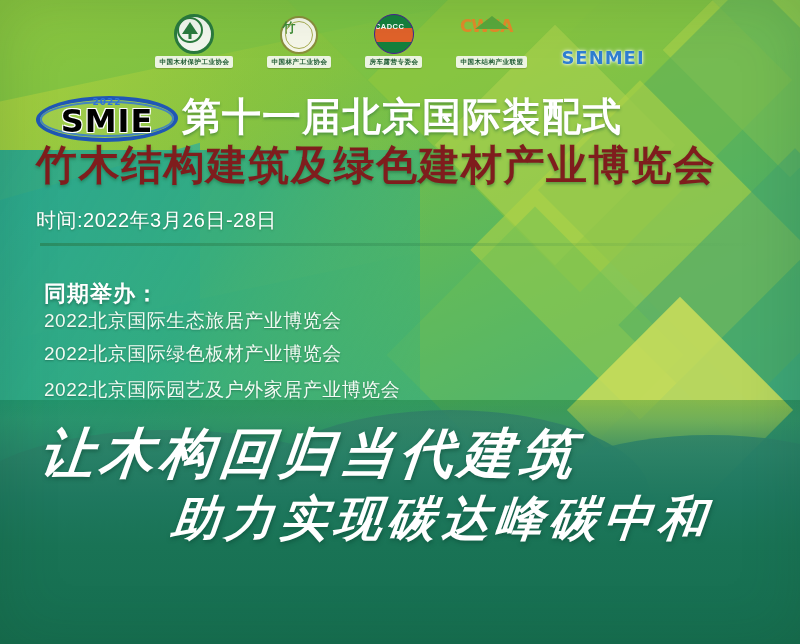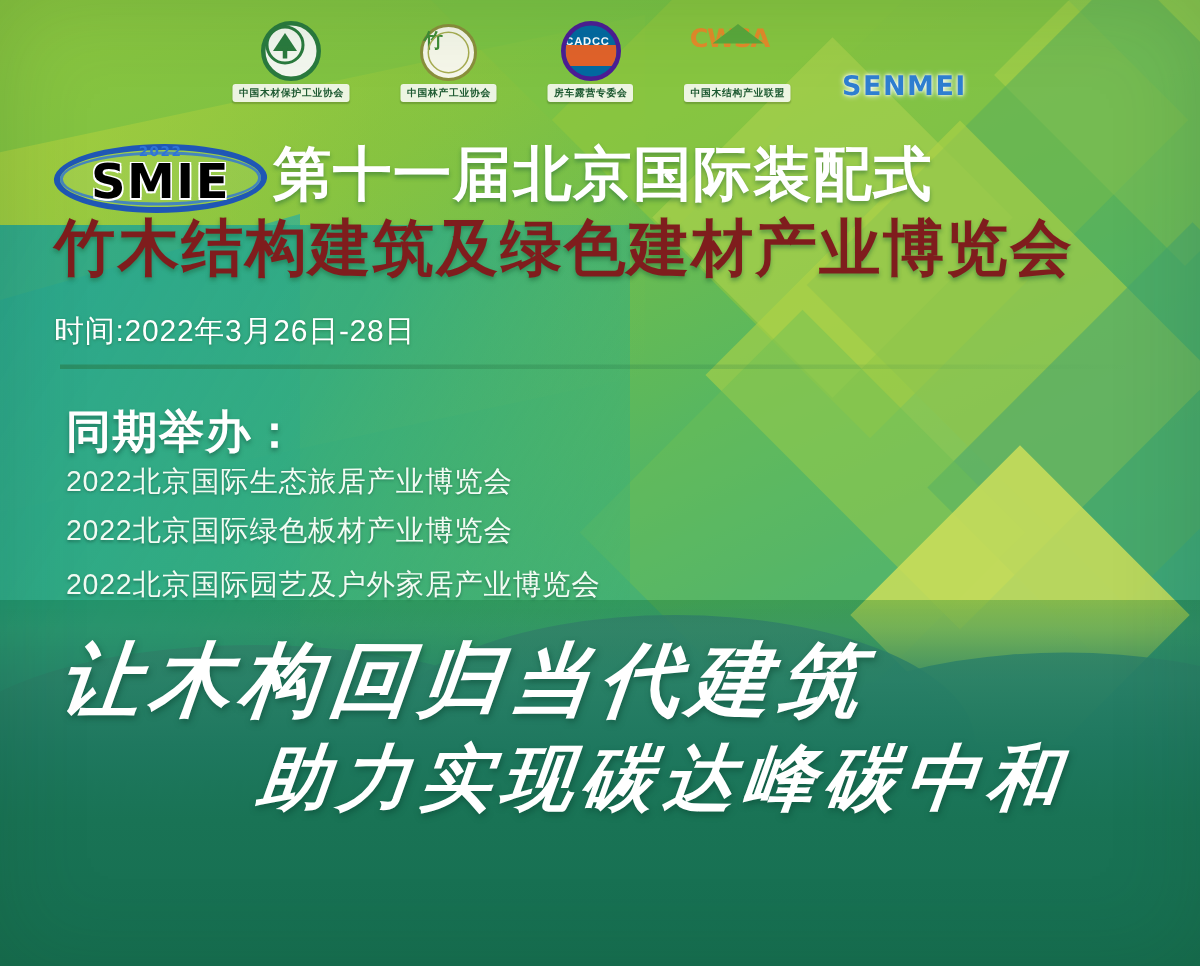--- a/index.html
+++ b/index.html
@@ -160,21 +160,21 @@
   .seal1 i:before{content:"";position:absolute;left:50%;top:3px;transform:translateX(-50%);
     border-left:8px solid transparent;border-right:8px solid transparent;border-bottom:12px solid #2a7a3e;}
   .seal1 i:after{content:"";position:absolute;left:50%;bottom:2px;transform:translateX(-50%);
     width:3px;height:7px;background:#2a7a3e;}
 
   .seal2{width:38px;height:38px;border-radius:50%;background:#f6f7ea;border:2px solid #8a8f3c;
     display:flex;align-items:center;justify-content:center;position:relative;}
   .seal2 b{font-size:13px;color:#3f8c36;line-height:1;}
   .seal2:before{content:"";position:absolute;inset:3px;border-radius:50%;border:1px solid #a8ad52;}
 
-  .seal3{width:40px;height:40px;border-radius:50%;background:#0369a1;border:3px solid #4c1d95;
+  .seal3{width:40px;height:40px;border-radius:50%;background:#15803d;border:1px solid #4c1d95;
     display:flex;align-items:center;justify-content:center;position:relative;overflow:hidden;}
   .seal3 u{position:absolute;left:0;top:13px;width:100%;height:14px;background:#e2622a;text-decoration:none;}
   .seal3 b{position:relative;font-size:7.5px;color:#fff;letter-spacing:.5px;font-weight:bold;}
 
   .seal4{height:36px;display:flex;align-items:flex-end;justify-content:center;}
   .seal4 b{font-size:17px;font-weight:bold;color:#e48a2a;letter-spacing:-1px;line-height:1;
     font-family:"DejaVu Sans",sans-serif;text-align:center;}
   .seal4 .house{position:absolute;top:-2px;left:50%;transform:translateX(-50%);
     width:0;height:0;border-left:17px solid transparent;border-right:17px solid transparent;
     border-bottom:13px solid #5aa83c;}
@@ -232,22 +232,22 @@
     position:absolute;top:207px;left:36px;width:730px;
     display:flex;align-items:baseline;
     font-size:20px;color:#ffffff;letter-spacing:.5px;
     text-shadow:0 1px 2px rgba(25,90,50,.5);
     white-space:nowrap;
   }
   .meta .date{margin-right:70px;}
 
   
   .concurrent-title{
-    position:absolute;left:44px;top:268px;
-    font-size:30px;font-weight:bold;color:#ffffff;letter-spacing:1px;
+    position:absolute;left:44px;top:279px;
+    font-size:22px;font-weight:bold;color:#ffffff;letter-spacing:1px;
     text-shadow:0 2px 3px rgba(20,80,60,.5);
     white-space:nowrap;
   }
   .ev{
     position:absolute;left:44px;
     font-size:19px;color:#f2fbf3;letter-spacing:.5px;
     text-shadow:0 1px 2px rgba(20,80,60,.5);
     white-space:nowrap;
   }
   .ev1{top:308px;}

